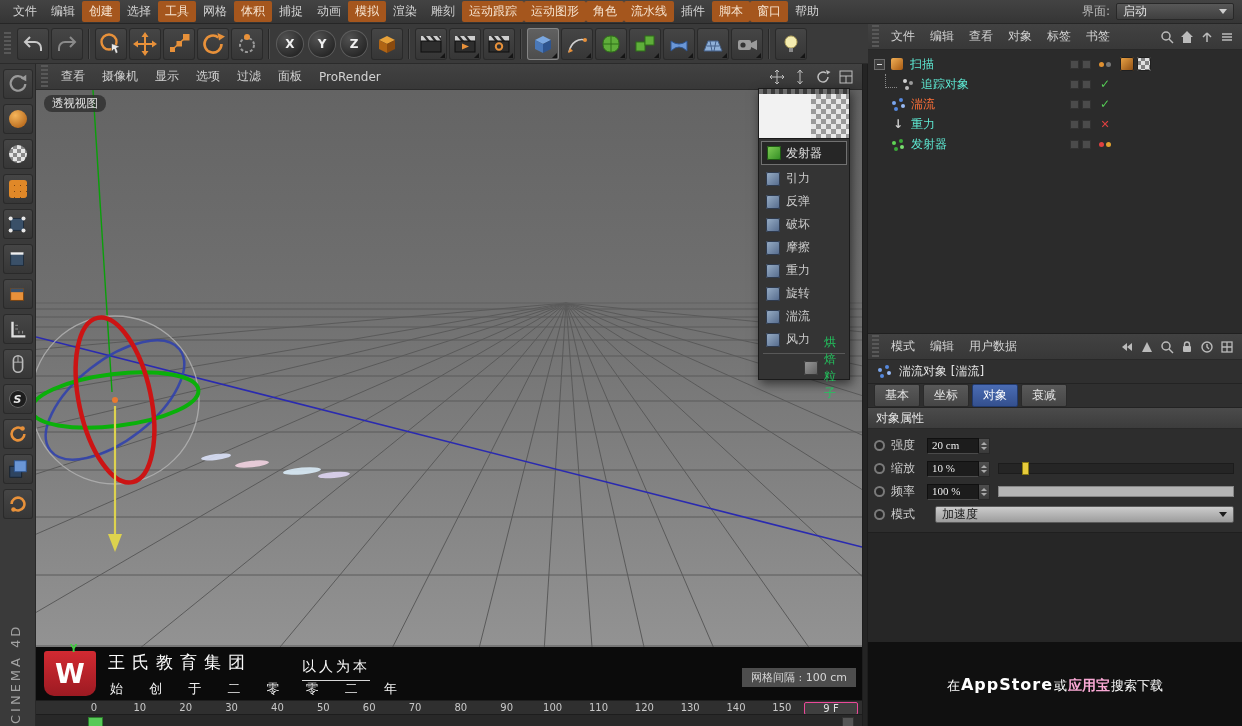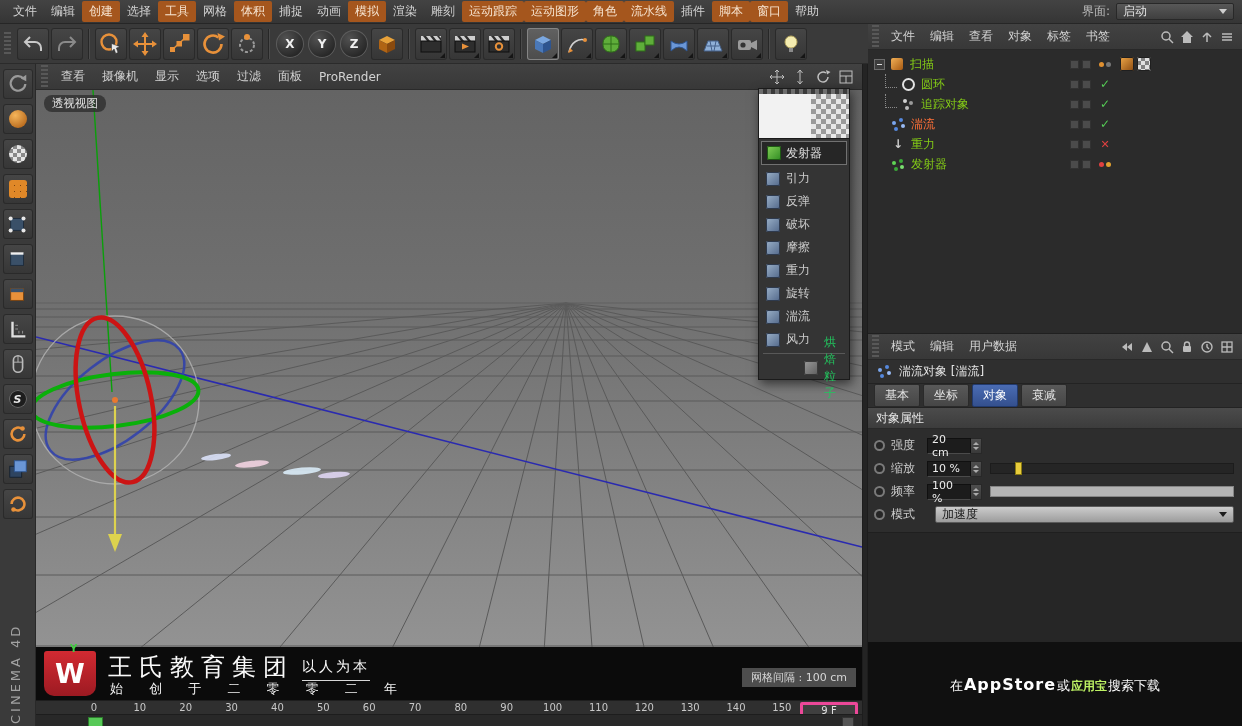--- a/index.html
+++ b/index.html
@@ -87,53 +87,53 @@
   .pm-sep{height:1px;background:#585858;margin:2px 4px;}
   .pm-ico{width:14px;height:14px;flex:none;border-radius:2px;
        background:linear-gradient(135deg,#9ab0c8,#52688a);box-shadow:inset 0 0 0 1px #2e3a4e;}
   .pm-ico.green{background:linear-gradient(135deg,#84d058,#2f8a22);box-shadow:inset 0 0 0 1px #1e5a14;}
   .pm-ico.gray{background:linear-gradient(135deg,#9a9a9a,#5e5e5e);box-shadow:inset 0 0 0 1px #3a3a3a;}
   
   .band{position:absolute;left:0;bottom:0;width:100%;height:53px;background:#0b0b0b;z-index:4;}
   .logo{position:absolute;left:8px;top:4px;width:52px;height:45px;border-radius:3px 3px 10px 10px;
        background:linear-gradient(#d22a32,#9c1a22);display:flex;align-items:center;justify-content:center;
        color:#ffffff;font-weight:bold;font-size:27px;}
-  .brand-name{position:absolute;left:72px;top:4px;font-size:24px;letter-spacing:7px;color:#fafafa;white-space:nowrap;}
+  .brand-name{position:absolute;left:72px;top:4px;font-size:17px;letter-spacing:7px;color:#fafafa;white-space:nowrap;}
   .brand-tag{position:absolute;left:266px;top:11px;font-size:14px;letter-spacing:3px;color:#fafafa;
        border-bottom:1px solid #d8d8d8;padding-bottom:4px;white-space:nowrap;}
   .brand-sub{position:absolute;left:74px;top:33px;font-size:13px;letter-spacing:11px;color:#f2f2f2;white-space:nowrap;}
   .grid-badge{position:absolute;right:6px;top:21px;background:rgba(84,84,84,.92);border-radius:0;
        padding:2px 9px;font-size:11px;color:#d6d6d6;white-space:nowrap;}
   
   .vp-timeline{position:absolute;left:0;top:636px;width:826px;height:14px;background:#2f2f2f;
        border-top:1px solid #1e1e1e;z-index:5;}
   .ticks{position:absolute;left:46px;top:1px;width:712px;display:flex;justify-content:space-between;}
   .tick{width:24px;text-align:center;font-size:10px;color:#c8c8c8;}
   .framebox{position:absolute;right:4px;top:1px;width:52px;height:11px;background:#3f3f3f;
-       border:3px solid #ec4899;border-radius:2px;font-size:10px;color:#e2e2e2;
+       border:1px solid #ec4899;border-radius:2px;font-size:10px;color:#e2e2e2;
        display:flex;align-items:center;justify-content:center;}
   .vp-range{position:absolute;left:0;top:650px;width:826px;height:12px;background:#282828;
        border-top:1px solid #1d1d1d;z-index:5;}
   .range-handle{position:absolute;left:52px;top:2px;width:13px;height:8px;background:#57c957;border:1px solid #2d7d2d;}
   .range-end{position:absolute;right:8px;top:2px;width:10px;height:8px;background:#555;border:1px solid #333;}
   
   .vdiv{position:absolute;left:862px;top:24px;width:6px;height:702px;background:#242424;
        border-left:1px solid #1d1d1d;border-right:1px solid #1d1d1d;box-sizing:border-box;z-index:25;}
   .rp{position:absolute;left:868px;top:24px;width:374px;height:702px;background:#2d2d2d;z-index:20;}
   .pbar{height:26px;box-sizing:border-box;background:linear-gradient(#424242,#383838);
        border-bottom:1px solid #282828;display:flex;align-items:center;padding:0 4px;gap:1px;}
   .pbi{padding:2px 7px;color:#d2d2d2;white-space:nowrap;}
   .pbar-icons{margin-left:auto;display:flex;gap:4px;align-items:center;padding-right:3px;}
   .sic{width:16px;height:16px;display:flex;align-items:center;justify-content:center;}
   .sic svg{width:14px;height:14px;}
   
   .om-tree{position:relative;height:284px;background:#2b2b2b;border-bottom:1px solid #202020;
        padding-top:4px;box-sizing:border-box;}
   .orow{height:20px;display:flex;align-items:center;position:relative;padding-left:6px;}
-  .orow .lbl{margin-left:5px;color:#84cc16;white-space:nowrap;}
+  .orow .lbl{margin-left:5px;color:#5eead4;white-space:nowrap;}
   .orow.sel .lbl{color:#ff7038;}
   .exp{width:11px;height:11px;flex:none;background:#3d3d3d;border:1px solid #6d6d6d;box-sizing:border-box;
        display:flex;align-items:center;justify-content:center;margin-right:4px;}
   .exp i{display:block;width:5px;height:1px;background:#dddddd;}
   .conn{width:12px;height:14px;flex:none;border-left:1px dotted #8a8a8a;border-bottom:1px dotted #8a8a8a;
        box-sizing:border-box;margin:0 3px 7px 11px;}
   .sp16{width:16px;flex:none;}
   .oi{width:16px;height:16px;flex:none;display:flex;align-items:center;justify-content:center;}
   .oi-sweep i{width:12px;height:12px;border-radius:2px;background:linear-gradient(135deg,#f2b056,#a85a12);}
   .oi-circle i{width:9px;height:9px;border:2px solid #e2e2e2;border-radius:50%;}
@@ -166,22 +166,22 @@
   .tab{padding:2px 10px;background:linear-gradient(#595959,#464646);border:1px solid #2a2a2a;
        border-radius:2px;color:#e2e2e2;}
   .tab.active{background:linear-gradient(#4a6cb4,#34508e);border-color:#223a6e;color:#ffffff;}
   .am-section{height:21px;box-sizing:border-box;background:linear-gradient(#4b4b4b,#3c3c3c);
        border-bottom:1px solid #292929;display:flex;align-items:center;padding:0 8px;color:#e8e8e8;}
   .am-fields{padding:5px 8px 6px 6px;background:#2d2d2d;box-sizing:border-box;}
   .frow{height:23px;display:flex;align-items:center;}
   .radio{width:11px;height:11px;flex:none;border-radius:50%;border:2px solid #7a7a7a;background:#262626;
        margin-right:6px;box-sizing:border-box;}
   .flabel{width:36px;flex:none;color:#cccccc;}
-  .fin{width:44px;height:16px;flex:none;background:#1c1c1c;border:1px solid #101010;border-bottom-color:#4a4a4a;
-       display:flex;align-items:center;padding:0 4px;color:#ededed;font-size:11px;box-sizing:border-box;}
+  .fin{width:52px;height:16px;flex:none;background:#1c1c1c;border:1px solid #101010;border-bottom-color:#4a4a4a;
+       display:flex;padding:0 4px;color:#ededed;font-size:11px;box-sizing:border-box;font-family:Liberation Serif, serif;}
   .step{width:11px;height:16px;flex:none;background:linear-gradient(#4e4e4e,#3a3a3a);border:1px solid #282828;
        border-left:none;display:flex;flex-direction:column;align-items:center;justify-content:center;
        gap:2px;box-sizing:border-box;}
   .step .up{width:0;height:0;border-left:3px solid transparent;border-right:3px solid transparent;
        border-bottom:3px solid #ababab;}
   .step .dn{width:0;height:0;border-left:3px solid transparent;border-right:3px solid transparent;
        border-top:3px solid #ababab;}
   .slider{flex:1;margin-left:8px;height:9px;position:relative;border:1px solid #1c1c1c;background:#252525;}
   .slider.filled{background:#b4b4b4;border-color:#858585;}
   .slider .handle{position:absolute;left:10%;top:-2px;width:5px;height:11px;background:#e8cc3c;border:1px solid #897a12;}
@@ -192,21 +192,21 @@
        border-right:4px solid transparent;border-top:5px solid #1d1d1d;}
   .am-empty{height:109px;background:#262626;border-top:1px solid #1f1f1f;}
   
   .ad{height:86px;box-sizing:border-box;background:#101010;display:flex;flex-direction:column;
        align-items:center;justify-content:center;gap:5px;padding:4px 8px;}
   .ad-l1{color:#f0f0f0;font-size:14px;letter-spacing:8px;white-space:nowrap;}
   .ad-bar{width:334px;height:22px;background:#c6c6c6;display:flex;align-items:center;justify-content:center;}
   .ad-l2{color:#c01e1e;font-weight:bold;font-size:17px;letter-spacing:20px;text-decoration:underline;white-space:nowrap;}
   .ad-l3{color:#ffffff;font-size:13px;display:flex;align-items:baseline;gap:1px;white-space:nowrap;}
   .ad-store{font-size:16px;font-weight:bold;letter-spacing:1px;}
-  .ad-store2{font-size:12px;font-weight:bold;color:#bef264;}
+  .ad-store2{font-size:14px;font-weight:bold;color:#f9a8d4;}
 </style>
 </head>
 <body>
 
 <div id="app">
 
   <div class="menubar">
     <span class="mi">文件</span>
     <span class="mi">编辑</span>
     <span class="mi hl">创建</span>
@@ -695,32 +695,20 @@
             <i style="background:#e09030"></i>
             <i style="background:#777"></i>
           </span>
         <span class="tags">
           <span class="tag-mat"></span>
           <span class="tag-uvw"></span>
         </span>
       </div>
       <div class="orow">
         <span class="conn"></span>
-        <span class="oi oi-circle">
-            <i></i>
-          </span>
-        <span class="lbl">圆环</span>
-        <span class="vis">
-            <i></i>
-            <i></i>
-          </span>
-        <span class="state check"></span>
-      </div>
-      <div class="orow">
-        <span class="conn"></span>
         <span class="oi oi-tracer">
             <i></i>
           </span>
         <span class="lbl">追踪对象</span>
         <span class="vis">
             <i></i>
             <i></i>
           </span>
         <span class="state check"></span>
       </div>

